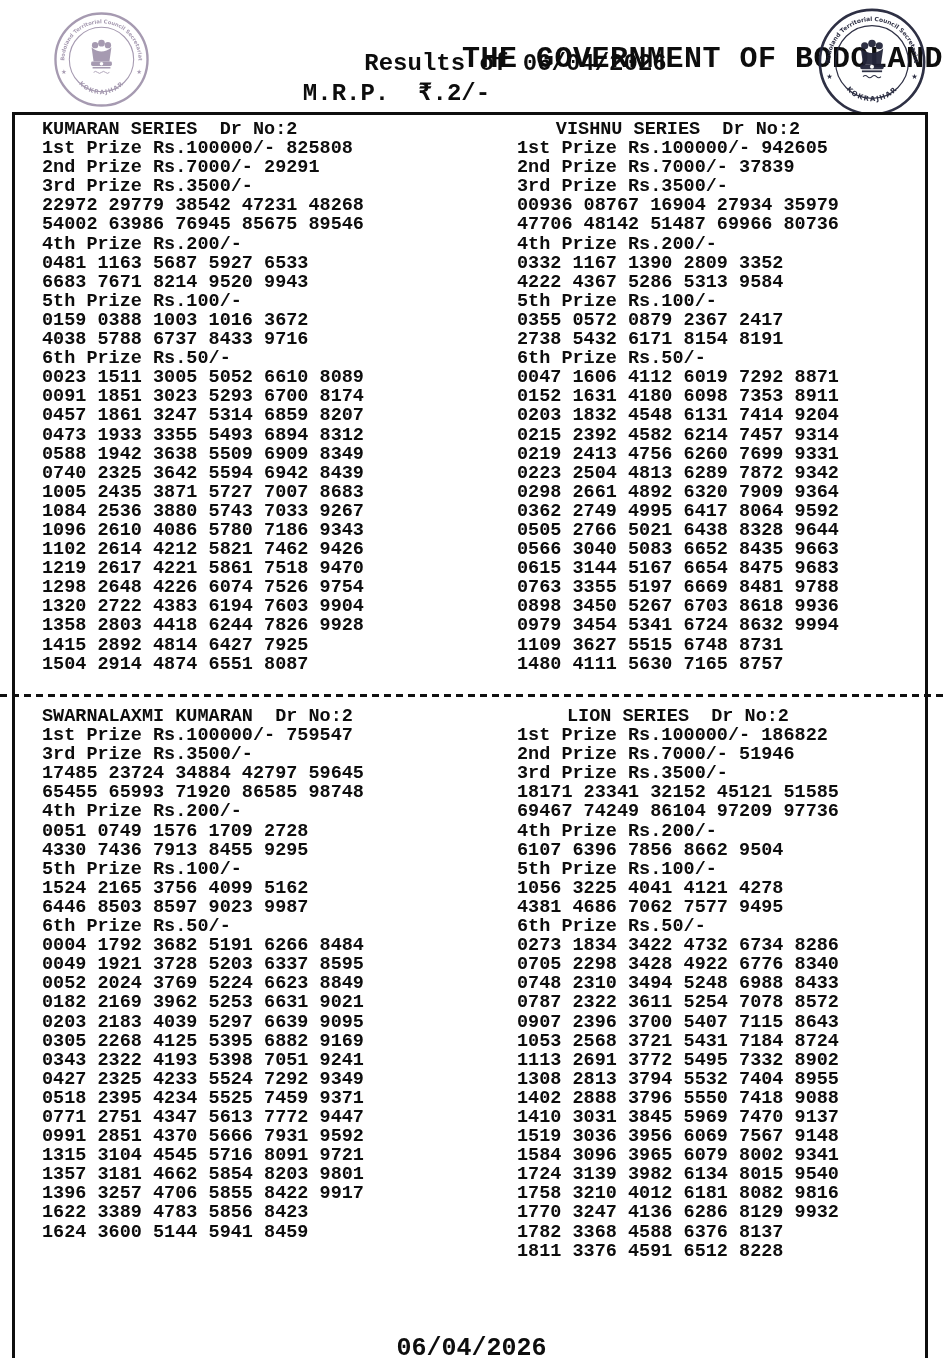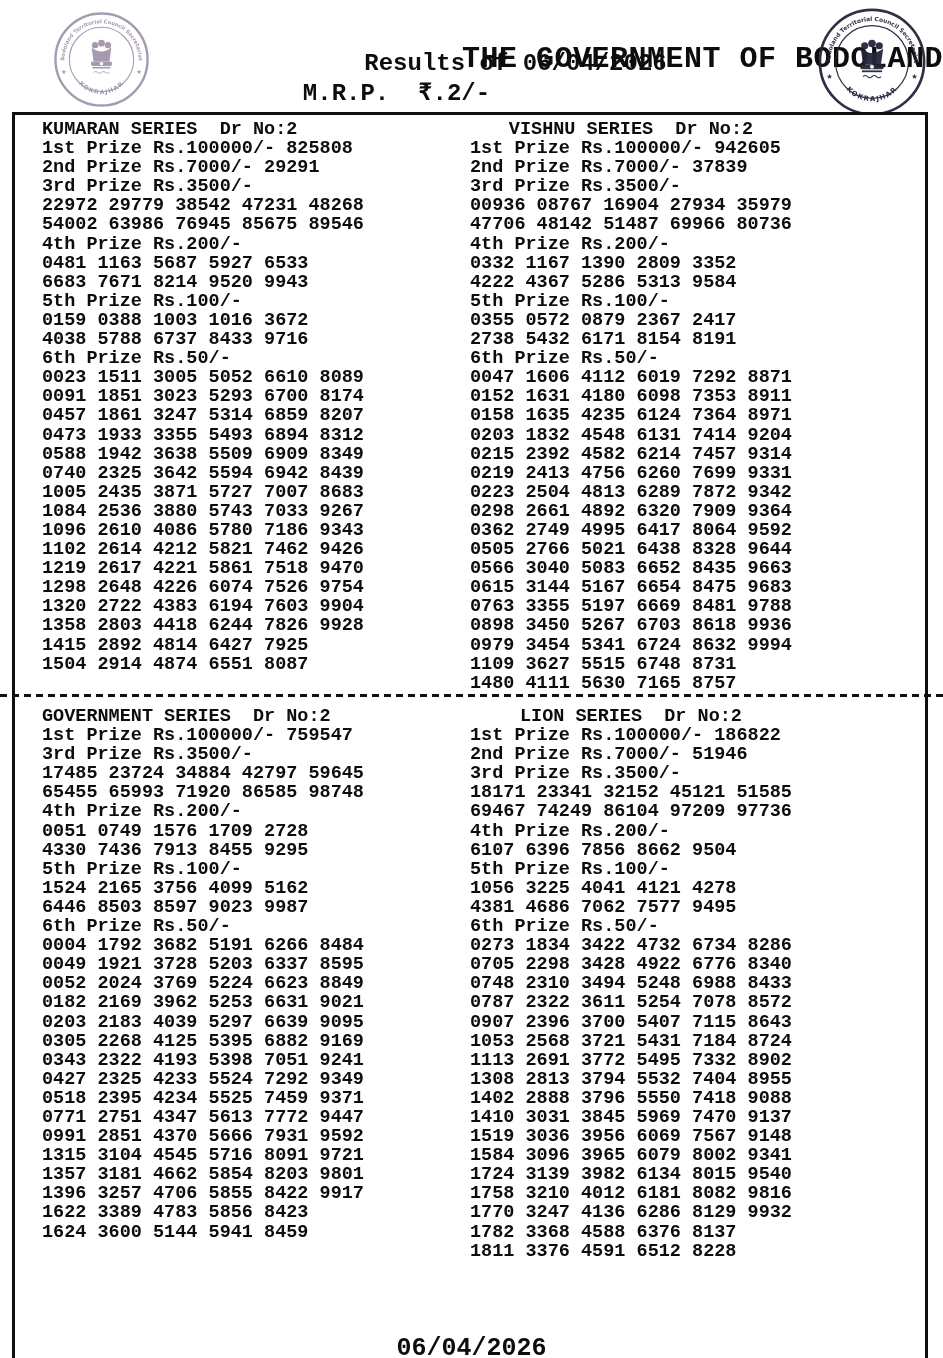--- a/index.html
+++ b/index.html
@@ -28,21 +28,21 @@
   .resultbox{
     position:absolute;left:12px;top:112px;width:916px;height:1300px;
     border:3px solid #0e0e0e;box-sizing:border-box;background:#fff;
   }
   .half{display:flex;}
   .half-top{padding-top:5px;height:575px;}
   .half-bottom{padding-top:12px;}
   .col{width:50%;box-sizing:border-box;}
   .colinner{width:29ch;font-size:18.5px;}
   .col-l .colinner{margin-left:27px;}
-  .col-r .colinner{}
+  .col-r .colinner{margin-left:47px;}
   .line{height:19.1px;line-height:19.1px;white-space:pre;font-size:18.5px;}
   .col-l .series-header{text-align:left;}
   .col-r .series-header{text-align:center;}
   .divider{
     position:absolute;left:0;top:694px;width:943px;height:3px;
     background:repeating-linear-gradient(90deg,#101010 0 7px,transparent 7px 12px);
   }
   .footer{
     position:absolute;top:1334px;left:0;width:943px;text-align:center;
     font-size:25px;white-space:pre;
@@ -156,42 +156,41 @@
             <div class="line num-row">47706 48142 51487 69966 80736</div>
             <div class="line prize-line">4th Prize Rs.200/-</div>
             <div class="line num-row">0332 1167 1390 2809 3352</div>
             <div class="line num-row">4222 4367 5286 5313 9584</div>
             <div class="line prize-line">5th Prize Rs.100/-</div>
             <div class="line num-row">0355 0572 0879 2367 2417</div>
             <div class="line num-row">2738 5432 6171 8154 8191</div>
             <div class="line prize-line">6th Prize Rs.50/-</div>
             <div class="line num-row">0047 1606 4112 6019 7292 8871</div>
             <div class="line num-row">0152 1631 4180 6098 7353 8911</div>
-            <div class="line num-row">0158 1635 4235 6124 7364 8971</div>
             <div class="line num-row">0203 1832 4548 6131 7414 9204</div>
             <div class="line num-row">0215 2392 4582 6214 7457 9314</div>
             <div class="line num-row">0219 2413 4756 6260 7699 9331</div>
             <div class="line num-row">0223 2504 4813 6289 7872 9342</div>
             <div class="line num-row">0298 2661 4892 6320 7909 9364</div>
             <div class="line num-row">0362 2749 4995 6417 8064 9592</div>
             <div class="line num-row">0505 2766 5021 6438 8328 9644</div>
             <div class="line num-row">0566 3040 5083 6652 8435 9663</div>
             <div class="line num-row">0615 3144 5167 6654 8475 9683</div>
             <div class="line num-row">0763 3355 5197 6669 8481 9788</div>
             <div class="line num-row">0898 3450 5267 6703 8618 9936</div>
             <div class="line num-row">0979 3454 5341 6724 8632 9994</div>
             <div class="line num-row">1109 3627 5515 6748 8731</div>
             <div class="line num-row">1480 4111 5630 7165 8757</div>
           </div>
       </div>
     </div>
     <div class="half half-bottom">
       <div class="col col-l">
         <div class="colinner">
-            <div class="line series-header">GOVERNMENT SERIES  Dr No:2</div>
+            <div class="line series-header">SWARNALAXMI KUMARAN  Dr No:2</div>
             <div class="line prize-line">1st Prize Rs.100000/- 759547</div>
             <div class="line prize-line">3rd Prize Rs.3500/-</div>
             <div class="line num-row">17485 23724 34884 42797 59645</div>
             <div class="line num-row">65455 65993 71920 86585 98748</div>
             <div class="line prize-line">4th Prize Rs.200/-</div>
             <div class="line num-row">0051 0749 1576 1709 2728</div>
             <div class="line num-row">4330 7436 7913 8455 9295</div>
             <div class="line prize-line">5th Prize Rs.100/-</div>
             <div class="line num-row">1524 2165 3756 4099 5162</div>
             <div class="line num-row">6446 8503 8597 9023 9987</div>

